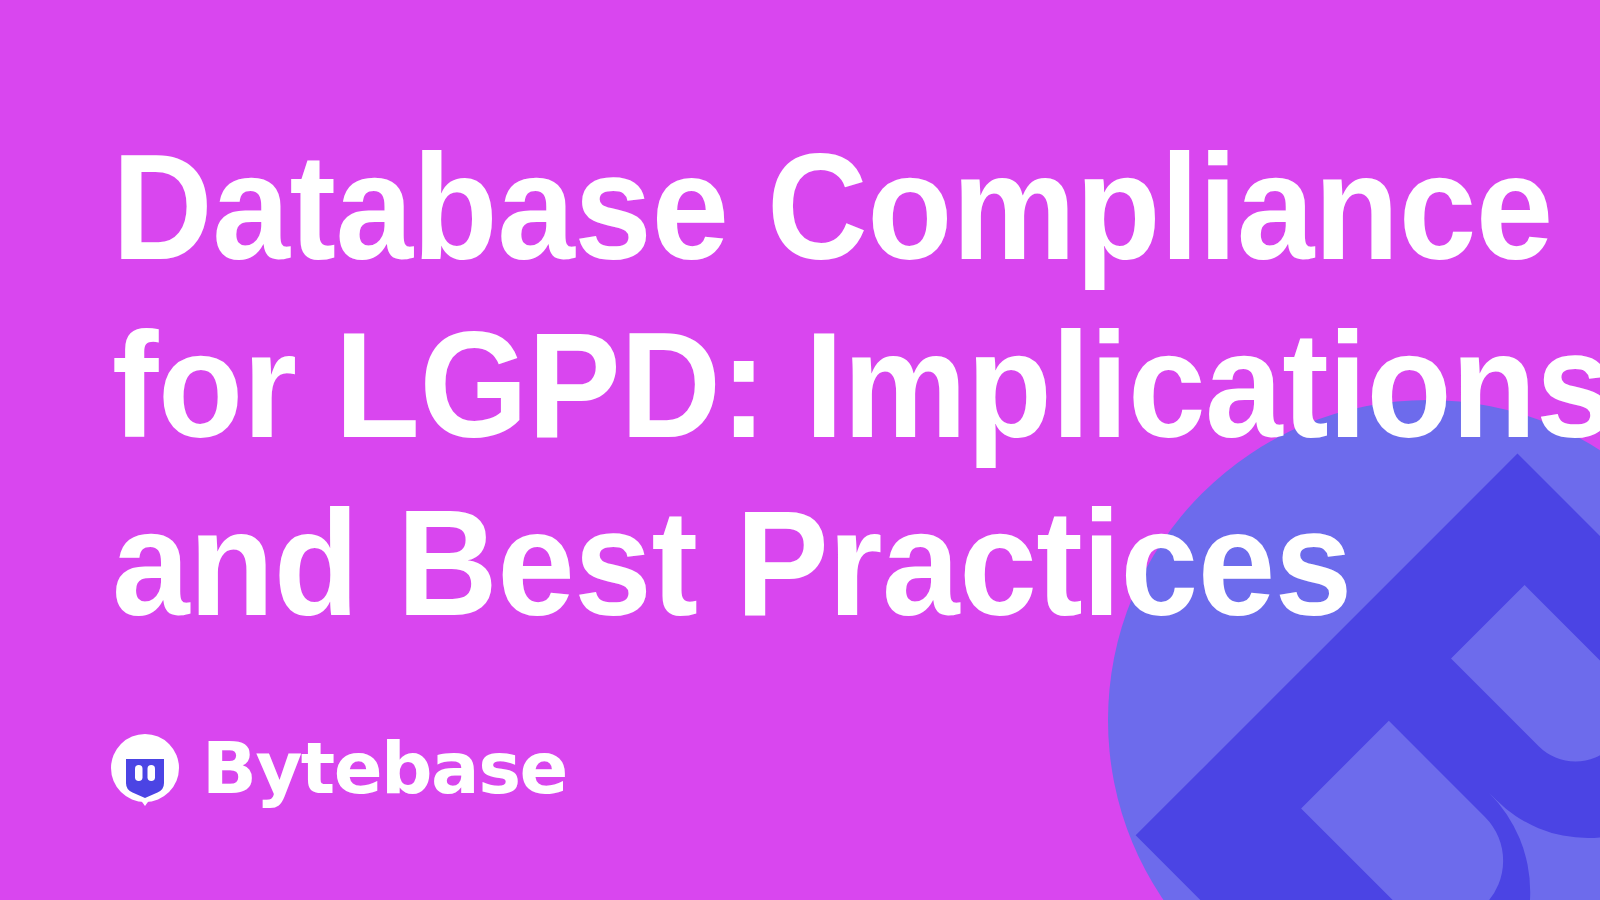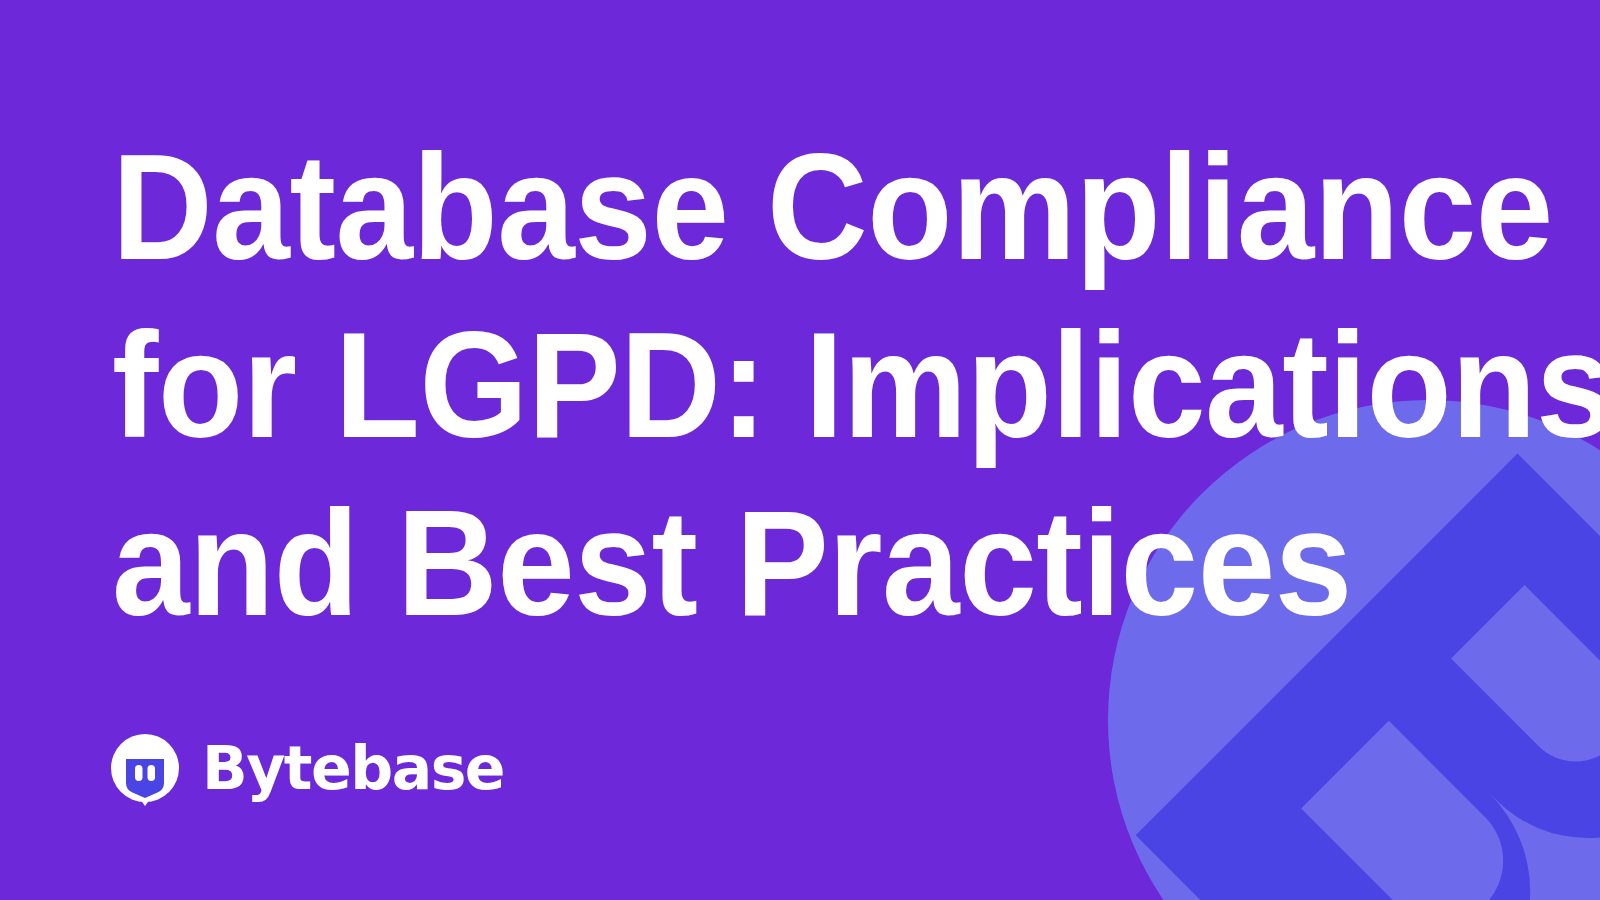--- a/index.html
+++ b/index.html
@@ -6,21 +6,21 @@
   html, body {
     margin: 0;
     padding: 0;
     background: #2b2b40;
   }
   #canvas {
     position: relative;
     width: 1600px;
     height: 900px;
     overflow: hidden;
-    background: #6d28d9;
+    background: #d946ef;
     font-family: "Liberation Sans", "DejaVu Sans", sans-serif;
   }
 
   
   #watermark {
     position: absolute;
     left: 1108px;
     top: 400px;
     width: 720px;
     height: 720px;
@@ -68,21 +68,21 @@
   #logo-mark {
     width: 70px;
     height: 72px;
     flex: 0 0 auto;
     display: block;
   }
   #logo-wordmark {
     color: #ffffff;
     font-family: "DejaVu Sans", "Liberation Sans", sans-serif;
     font-weight: 700;
-    font-size: 60px;
+    font-size: 72px;
     line-height: 60px;
     letter-spacing: -1.5px;
     white-space: nowrap;
     transform: translateY(-2px);
   }
 </style>
 </head>
 <body>
 
 <div id="canvas">

